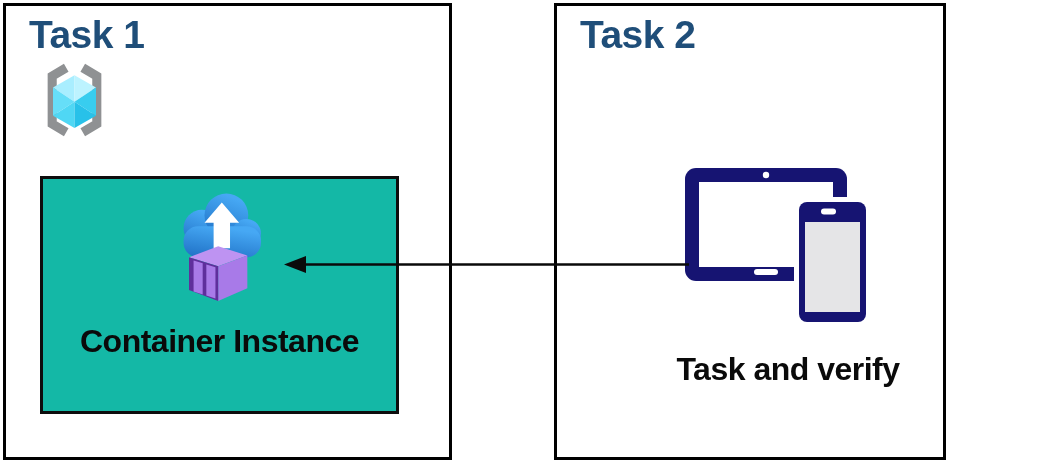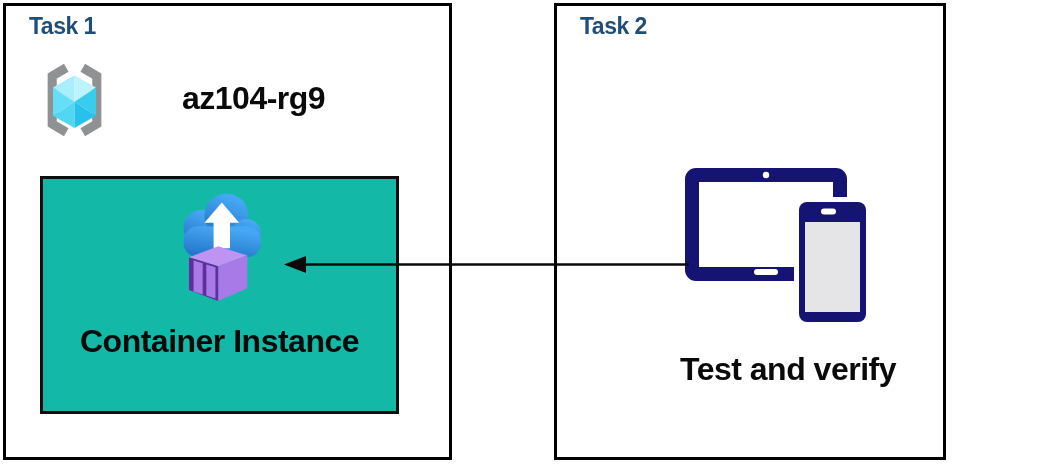--- a/index.html
+++ b/index.html
@@ -22,21 +22,21 @@
     border: 3px solid #000000;
     box-sizing: border-box;
     background: #ffffff;
   }
   .panel.task1 { left: 3px;   width: 449px; }
   .panel.task2 { left: 554px; width: 392px; }
   .panel-title {
     position: absolute;
     left: 23px;
     top: 7px;
-    font-size: 23px;
+    font-size: 39px;
     font-weight: 700;
     color: #1F4E79;
     letter-spacing: -0.5px;
     white-space: nowrap;
   }
   .rg-icon {
     position: absolute;
     left: 27px;
     top: 56px;
     width: 83px;
@@ -121,21 +121,20 @@
       <path d="M40 7 L23 17 L23 75 L40 85" fill="none" stroke="#8F9193" stroke-width="11"></path>
       <path d="M60 7 L77 17 L77 75 L60 85" fill="none" stroke="#8F9193" stroke-width="11"></path>
       <polygon points="50,16 24,31 50,48" fill="#A9EEFF"></polygon>
       <polygon points="50,16 76,31 50,48" fill="#BDF3FF"></polygon>
       <polygon points="24,31 50,48 24,65" fill="#66DEF8"></polygon>
       <polygon points="76,31 50,48 76,65" fill="#38CDEF"></polygon>
       <polygon points="50,48 24,65 50,80" fill="#4FD7F4"></polygon>
       <polygon points="50,48 76,65 50,80" fill="#28C1E9"></polygon>
     </svg>
 
-    <div class="rg-label">az104-rg9</div>
 
     <div class="inner-box">
       <svg class="aci-icon" viewBox="0 0 96 124">
         <defs>
           <linearGradient id="cg" x1="0" y1="1" x2="0.4" y2="0">
             <stop offset="0" stop-color="#1E6FC4"></stop>
             <stop offset="1" stop-color="#46A8F4"></stop>
           </linearGradient>
         </defs>
         <g fill="url(#cg)">
@@ -168,21 +167,21 @@
         <rect x="71" y="103" width="24" height="6" rx="3" fill="#FFFFFF"></rect>
       </g>
       <g>
         <rect x="111" y="31" width="77" height="130" rx="11" fill="#FFFFFF"></rect>
         <rect x="116" y="36" width="67" height="120" rx="8" fill="#161472"></rect>
         <rect x="138" y="42.5" width="15" height="6" rx="3" fill="#FFFFFF"></rect>
         <rect x="122" y="56" width="55" height="90" fill="#E5E5E7"></rect>
       </g>
     </svg>
 
-    <div class="devices-label">Test and verify</div>
+    <div class="devices-label">Task and verify</div>
   </div>
 
   <svg class="arrow-overlay">
     <line x1="689" y1="264.5" x2="303" y2="264.5" stroke="#0A0A0A" stroke-width="2.6"></line>
     <polygon points="284,264.5 306,256 306,273" fill="#0A0A0A"></polygon>
   </svg>
 
 </div>
 
 </body></html>

